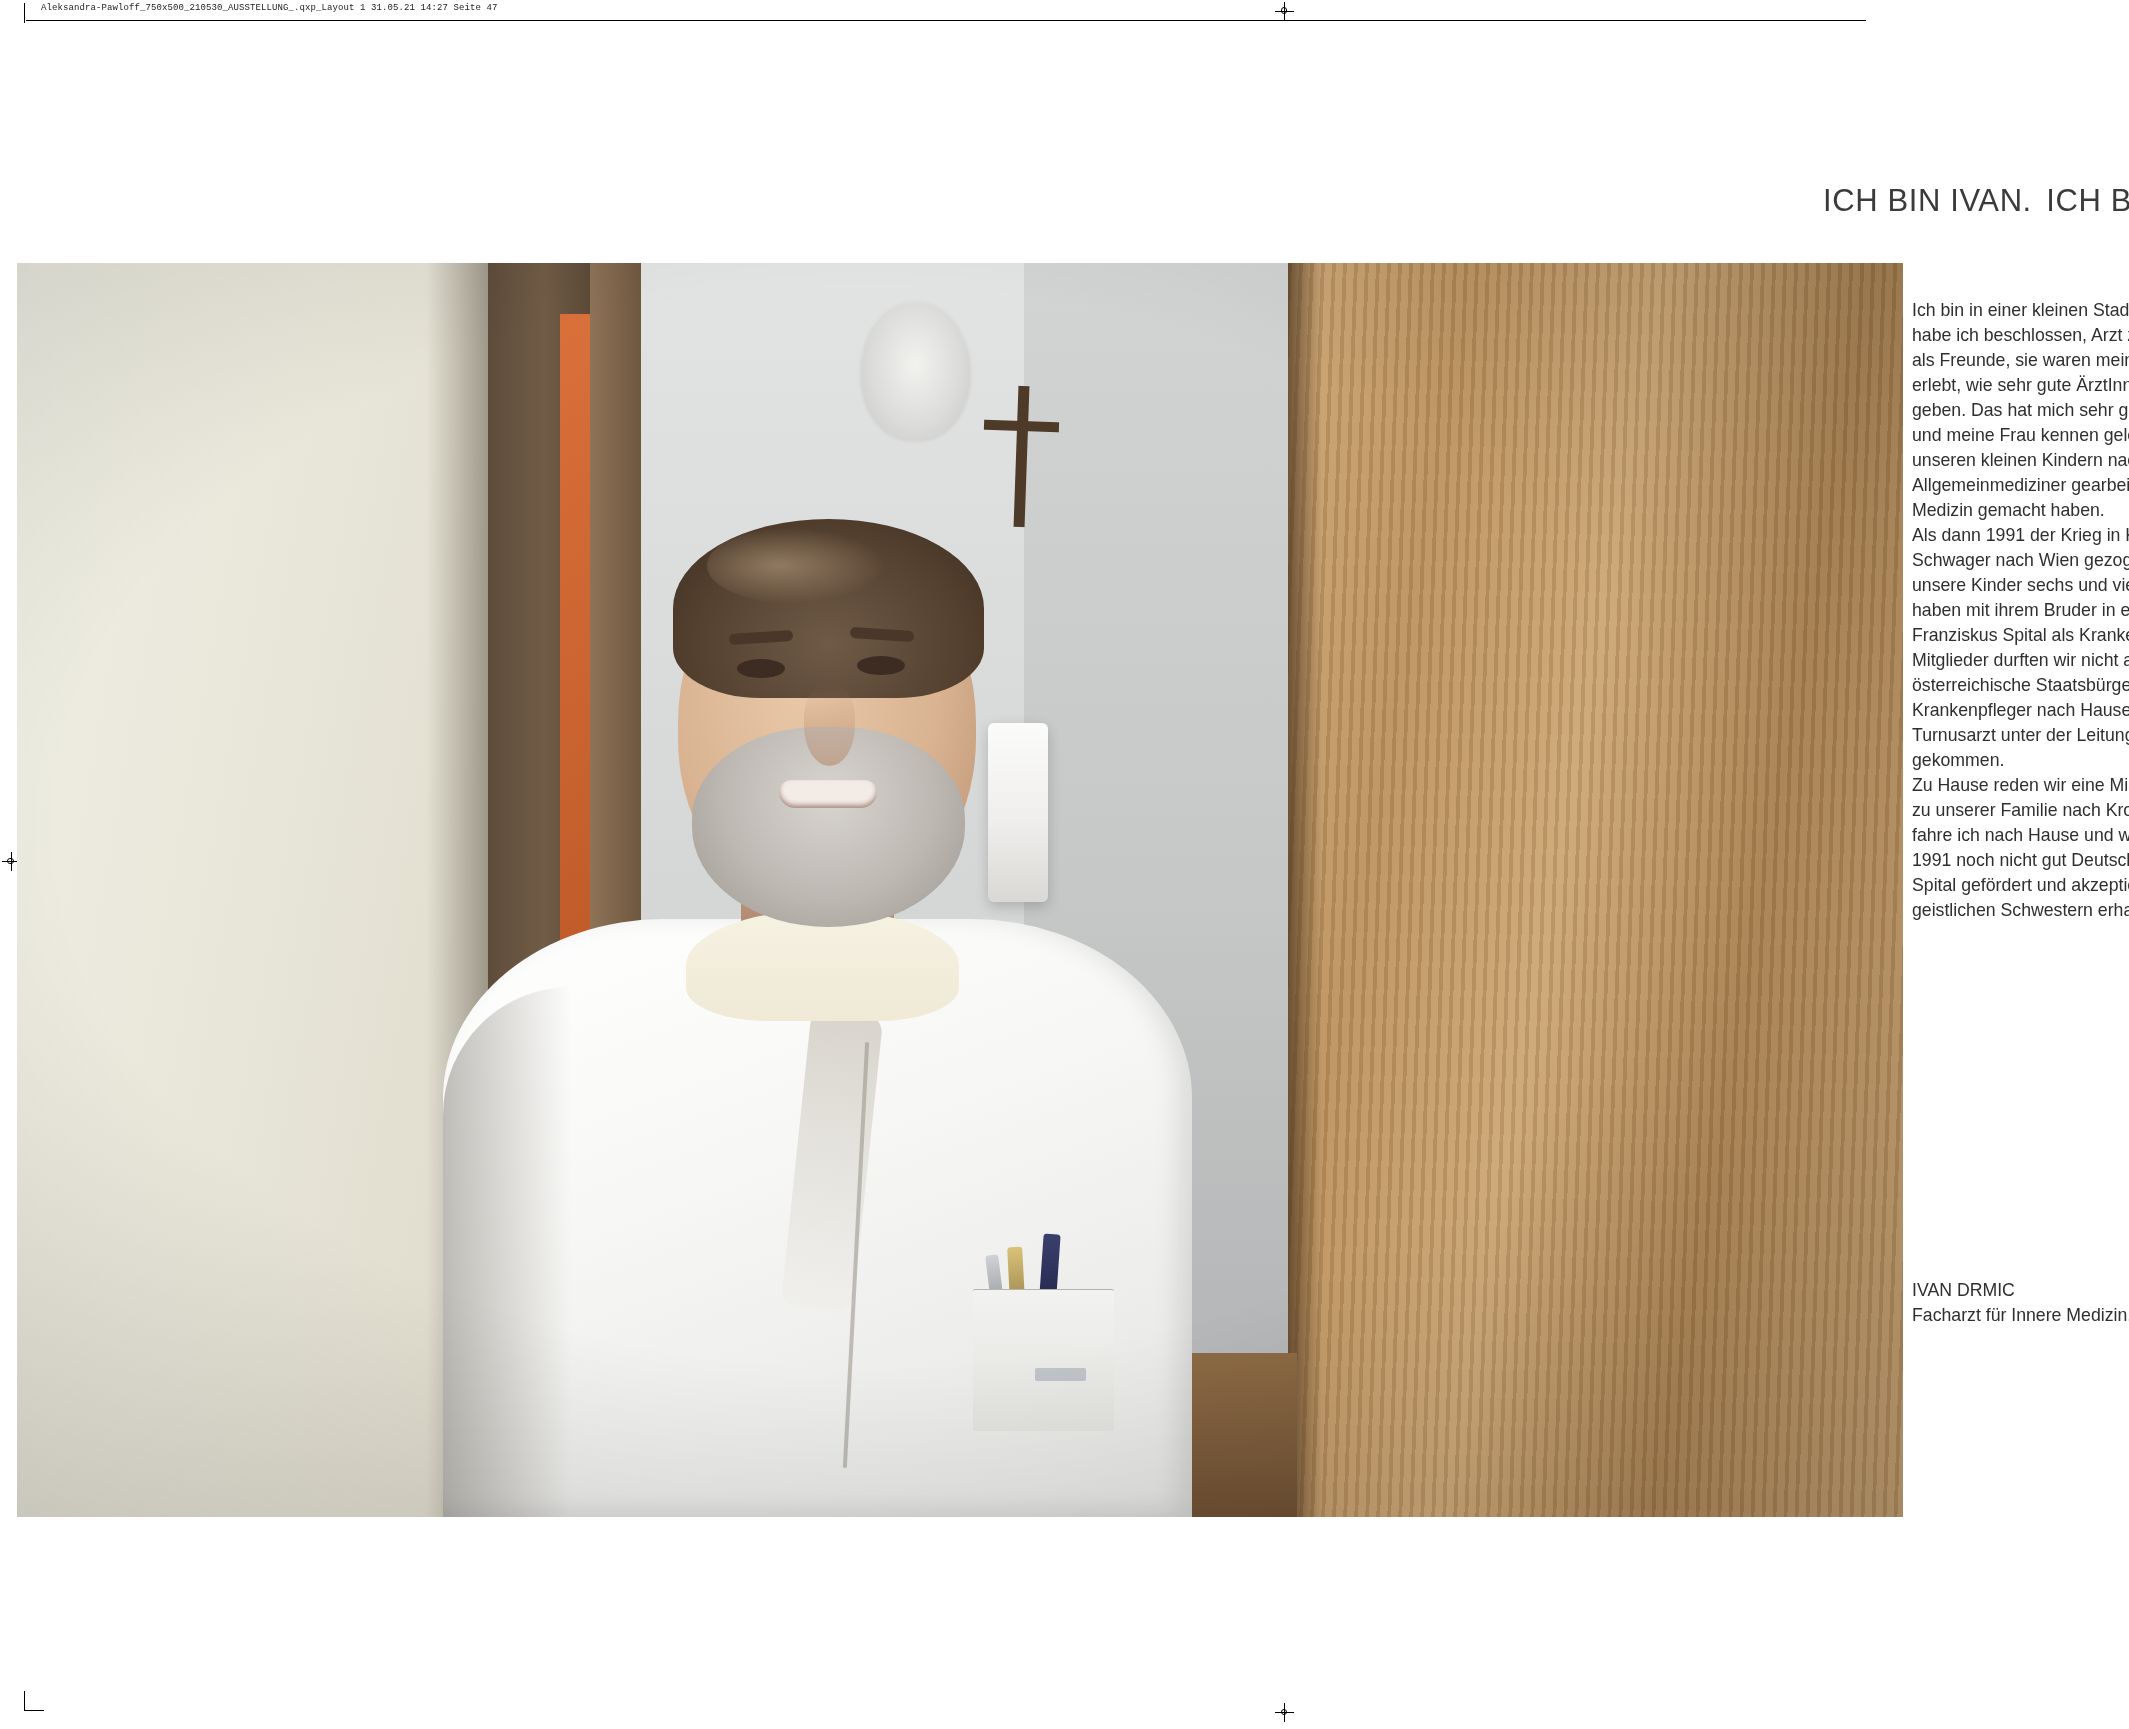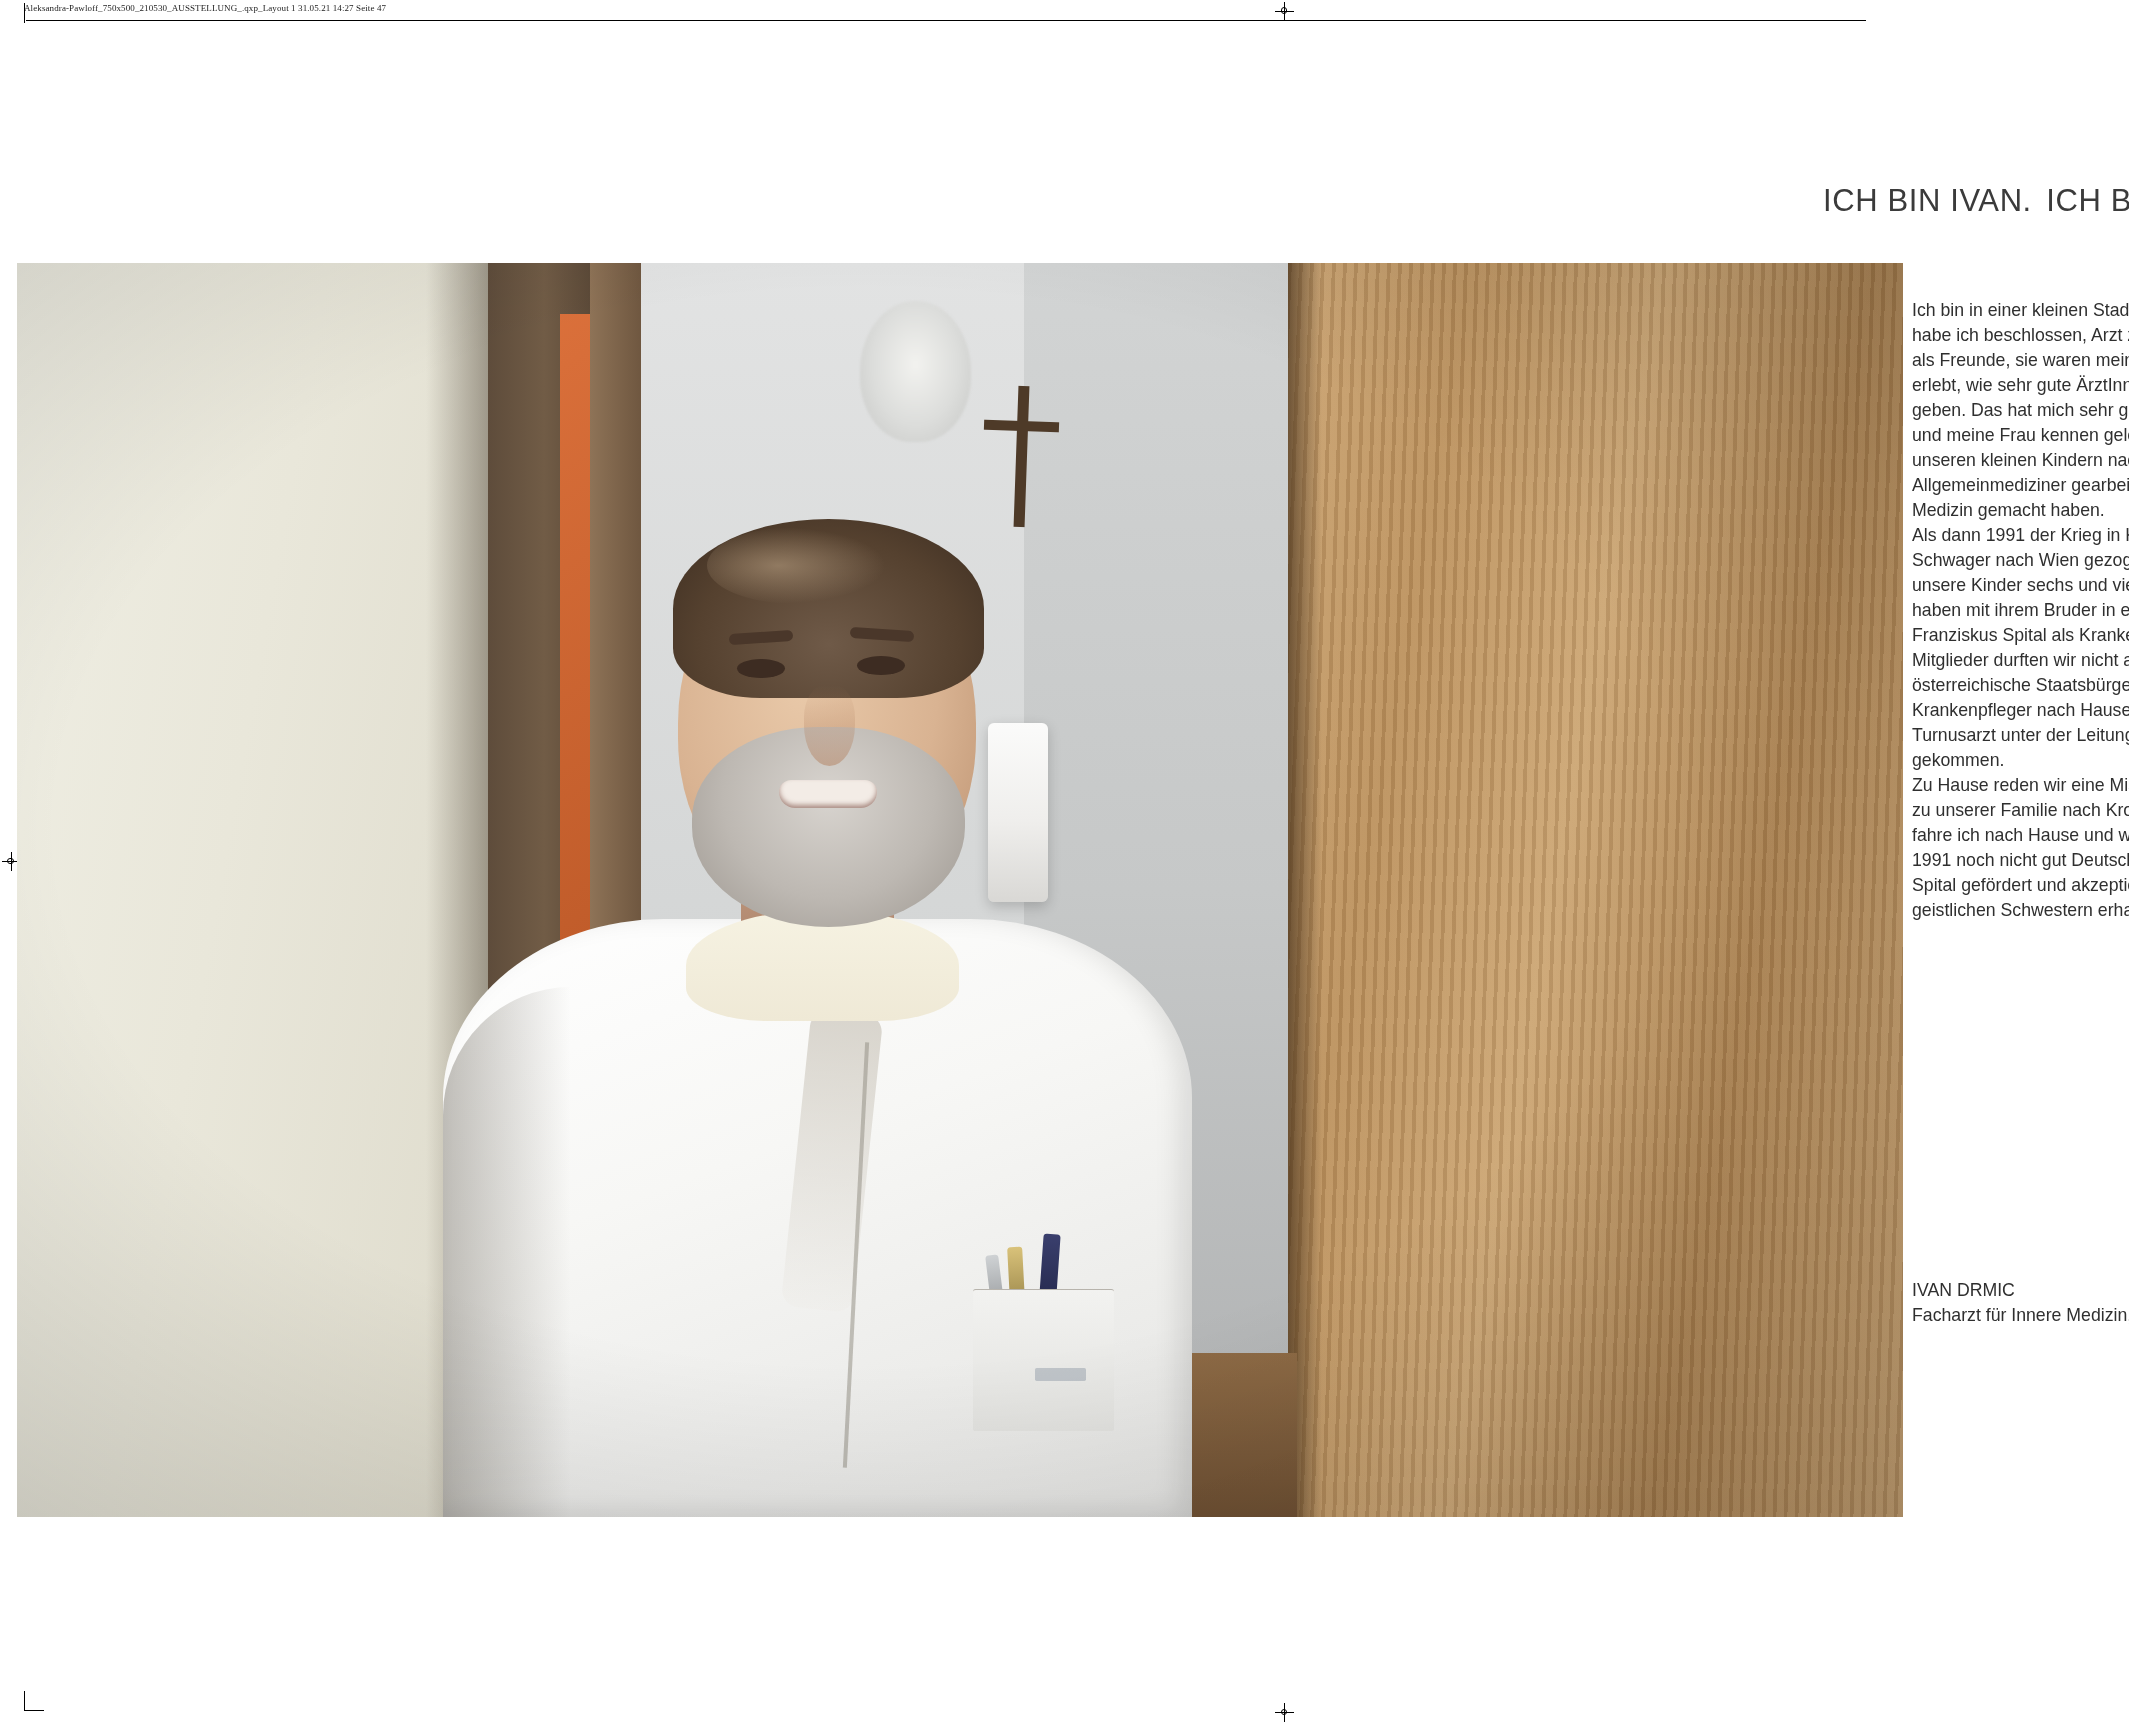--- a/index.html
+++ b/index.html
@@ -18,27 +18,27 @@
   
   .slug-bar {
     position: absolute;
     top: 0px;
     left: 0px;
     width: 2568px;
     height: 26.4px;
   }
   .slug-text {
     position: absolute;
-    left: 24px;
+    left: 41px;
     top: 3.4px;
     font-size: 9px;
     color: #1c1c1c;
     letter-spacing: 0.1px;
     white-space: nowrap;
-    font-family: Liberation Serif, serif;
+    font-family: Liberation Mono, monospace;
   }
   .slug-rule {
     position: absolute;
     left: 25.6px;
     top: 20.4px;
     width: 1840px;
     height: 0.9px;
     background: #000;
   }
 

